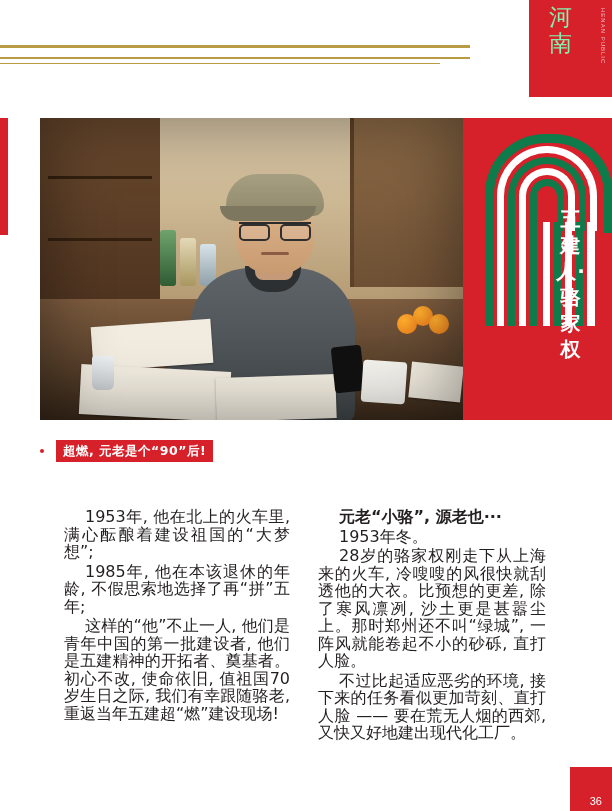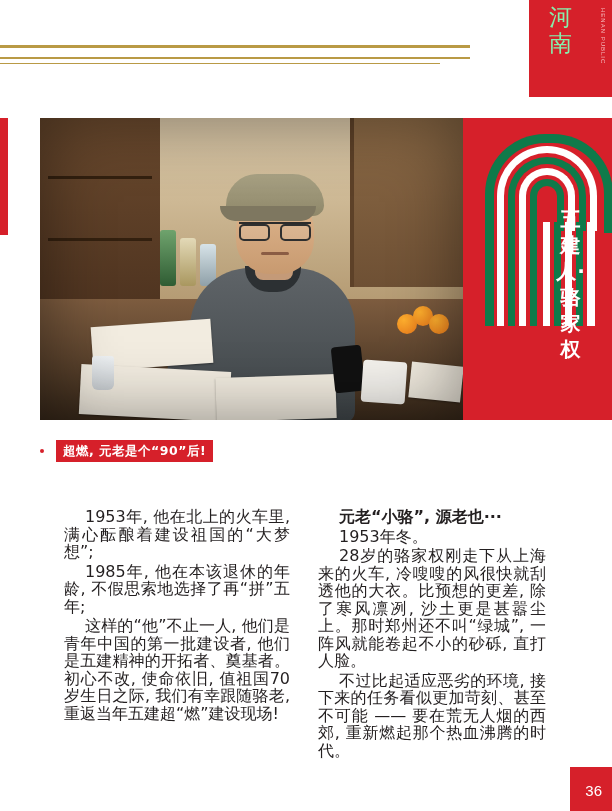--- a/index.html
+++ b/index.html
@@ -286,24 +286,24 @@
 
   
   .bottom-red-block {
     position: absolute;
     right: 0; bottom: 0;
     width: 42px; height: 44px;
     background: #d6202a;
   }
   .page-num {
     position: absolute;
-    right: 10px; bottom: 12px;
+    right: 10px; bottom: 4px;
     color: #ffffff;
     font-family: "Liberation Sans", sans-serif;
-    font-size: 15px;
+    font-size: 11px;
   }
 </style>
 </head>
 <body>
 
 <div class="top-rule-a"></div>
 <div class="top-rule-b"></div>
 <div class="top-rule-c"></div>
 
 <div class="top-red-block">
@@ -389,18 +389,18 @@
 <div class="col-left">
   <p>1953年, 他在北上的火车里, 满心酝酿着建设祖国的“大梦想”;</p>
   <p>1985年, 他在本该退休的年龄, 不假思索地选择了再“拼”五年;</p>
   <p>这样的“他”不止一人, 他们是青年中国的第一批建设者, 他们是五建精神的开拓者、奠基者。初心不改, 使命依旧, 值祖国70岁生日之际, 我们有幸跟随骆老, 重返当年五建超“燃”建设现场!</p>
 </div>
 
 <div class="col-right">
   <p class="subhead">元老“小骆”, 源老也···</p>
   <p>1953年冬。</p>
   <p>28岁的骆家权刚走下从上海来的火车, 冷嗖嗖的风很快就刮透他的大衣。比预想的更差, 除了寒风凛冽, 沙土更是甚嚣尘上。那时郑州还不叫“绿城”, 一阵风就能卷起不小的砂砾, 直打人脸。</p>
-  <p>不过比起适应恶劣的环境, 接下来的任务看似更加苛刻、甚至不可能 —— 要在荒无人烟的西郊, 重新燃起那个热血沸腾的时代。</p>
+  <p>不过比起适应恶劣的环境, 接下来的任务看似更加苛刻、直打人脸 —— 要在荒无人烟的西郊, 又快又好地建出现代化工厂。</p>
 </div>
 
 <div class="bottom-red-block">
   <span class="page-num">36</span>
 </div>
 
 </body></html>

